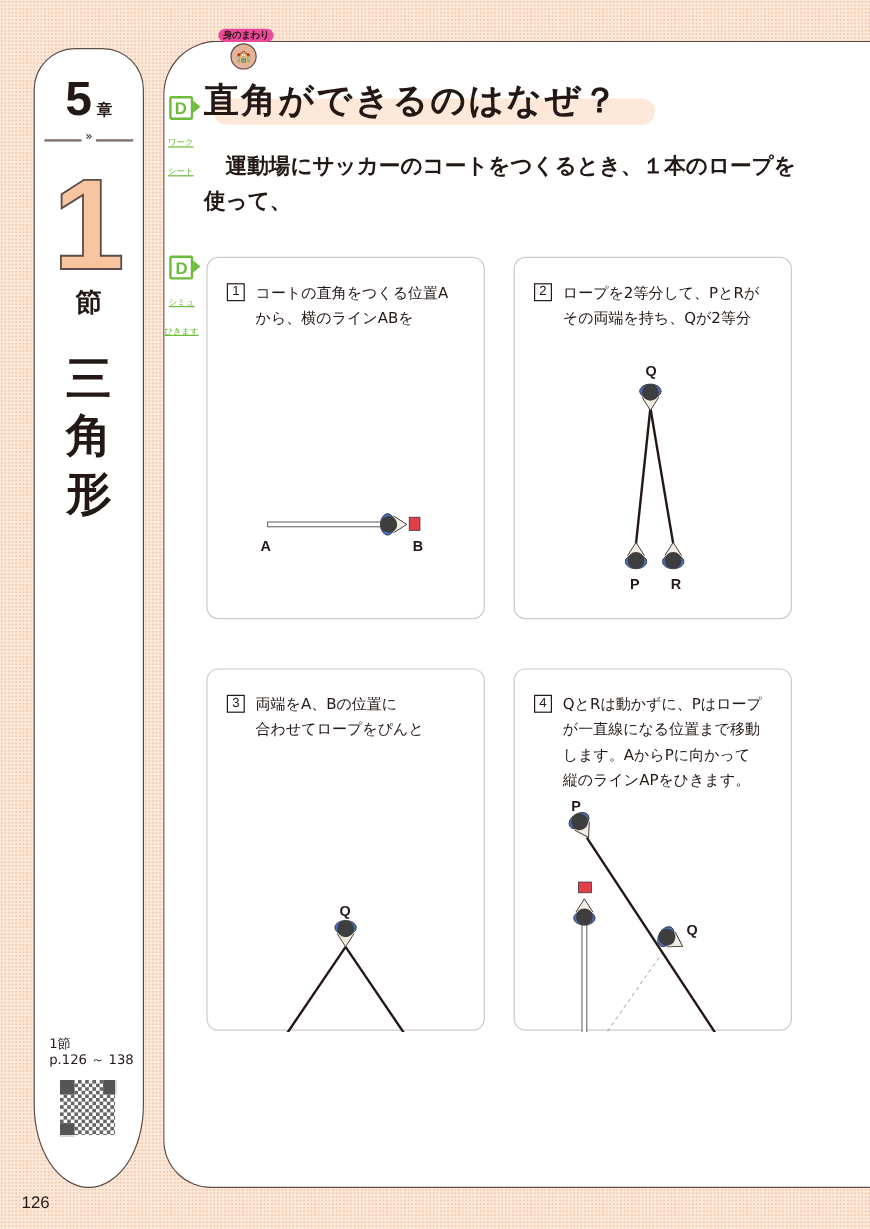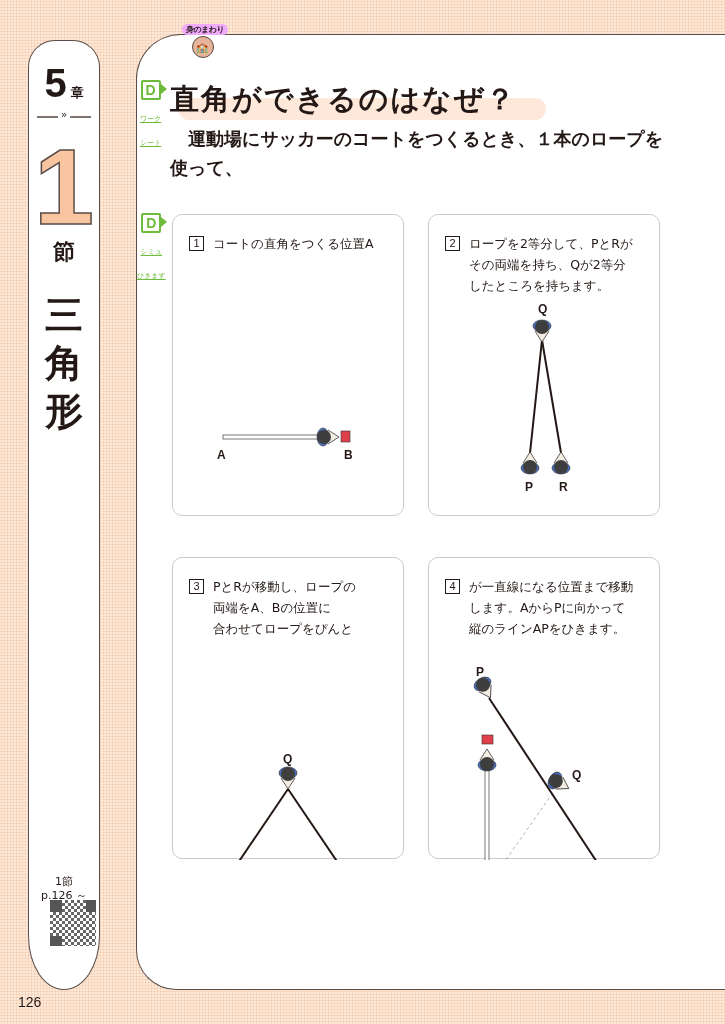--- a/index.html
+++ b/index.html
@@ -9,21 +9,21 @@
     font-family: "DejaVu Sans", "Liberation Sans", sans-serif;
     color: #231815;
     background-color: #fbe9dc;
     background-image:
       radial-gradient(#f5c9a8 0.9px, transparent 1.1px);
     background-size: 3px 3px;
   }
 
   
   .sidebar {
-    position: absolute; left: 28px; top: 40px; width: 72px; height: 950px;
+    position: absolute; left: 28px; top: 40px; width: 92px; height: 950px;
     background: #fff;
     border: 1.2px solid #5a4c47;
     border-radius: 45px 45px 60px 60px / 45px 45px 90px 90px;
   }
   .chapter {
     position: absolute; top: 22px; left: 0; width: 100%;
     text-align: center;
   }
   .chapter .num { font-family: "Liberation Sans", sans-serif; font-weight: 700; font-size: 40px; line-height: 1; }
   .chapter .unit { font-size: 13px; font-weight: 700; margin-left: 4px; }
@@ -43,22 +43,22 @@
   }
   .section-unit {
     position: absolute; top: 196px; left: 0; width: 100%; text-align: center;
     font-size: 22px; font-weight: 700;
   }
   .section-title {
     position: absolute; top: 250px; left: 0; width: 100%; text-align: center;
     font-size: 38px; font-weight: 700; line-height: 48px;
   }
   .section-ref {
-    position: absolute; top: 822px; left: 0; width: 100%; text-align: center;
-    font-size: 11px; line-height: 14px; margin-top: 12px;
+    position: absolute; top: 822px; left: 12px; width: 100%; 
+    font-size: 11px; line-height: 14px;
   }
   .qr {
     position: absolute; top: 858px; left: 20px; width: 48px; height: 48px;
     background:
       linear-gradient(#555 0 0) 0 0/12px 12px no-repeat,
       linear-gradient(#555 0 0) 36px 0/12px 12px no-repeat,
       linear-gradient(#555 0 0) 0 36px/12px 12px no-repeat,
       repeating-conic-gradient(#666 0 25%, #fff 0 50%) 0 0/6px 6px;
     border: 1px solid #fff;
   }
@@ -79,41 +79,41 @@
   }
   .badge-circle {
     position: absolute; left: 192px; top: 36px; width: 22px; height: 22px;
     border-radius: 50%; background: #e6b49a; border: 1.2px solid #5a4c47;
     display: flex; align-items: center; justify-content: center;
     font-size: 10px;
   }
   .badge-label {
     position: absolute; left: 182px; top: 24px; width: 46px; text-align: center;
     font-size: 8px; font-weight: 700; letter-spacing: -0.5px;
-    background: #f0abfc; border-radius: 6px;
+    background: #ec4899; border-radius: 6px;
   }
 
   .dtag {
     position: absolute; text-align: center; color: #6dbb3a;
   }
   .dtag .d {
     display: inline-block; width: 20px; height: 20px; border: 2px solid #6dbb3a;
     font-family: "Liberation Sans", sans-serif; font-weight: 700; font-size: 14px; line-height: 16px;
     border-radius: 2px; position: relative;
   }
   .dtag .d::after {
     content: ""; position: absolute; right: -8px; top: 2px;
     border-left: 6px solid #6dbb3a; border-top: 5px solid transparent; border-bottom: 5px solid transparent;
   }
   .dtag .lbl {
     display: block; font-size: 7px; line-height: 9px; text-decoration: underline;
     margin-top: 15px; white-space: nowrap;
   }
 
-  .title-wrap { position: absolute; left: 170px; top: 80px; text-align: center; }
+  .title-wrap { position: absolute; left: 170px; top: 64px; text-align: center; }
   .title-bg {
     position: absolute; left: 8px; top: 18px; width: 368px; height: 22px;
     background: #fde8d9; border-radius: 11px;
   }
   .title {
     position: relative; font-size: 29px; font-weight: 700; letter-spacing: 2px; white-space: nowrap;
   }
   .intro {
     position: absolute; left: 170px; top: 124px; width: 500px;
     font-size: 18px; line-height: 29px; font-weight: 700;
@@ -194,38 +194,38 @@
       <ellipse cx="0" cy="-7" rx="9" ry="6" fill="#4a6fc0" stroke="#222" stroke-width="0.6"></ellipse>
       <circle cx="0" cy="-6" r="7" fill="#3e3e3e"></circle>
     </g>
   </defs>
 </svg>
 
 <div class="card" style="left:172px; top:214px;">
   <div class="step">
     <span class="n">1</span>
     <div>コートの直角をつくる位置A</div>
+    <div>から、横のラインABを</div>
   </div>
   <svg width="232" height="302">
     <rect x="50" y="220" width="100" height="4" fill="#fff" stroke="#555" stroke-width="0.8"></rect>
     <g transform="translate(157,222) rotate(-90)">
       <use href="#person"></use>
     </g>
     <rect x="168" y="216" width="9" height="11" fill="#e0404a" stroke="#333" stroke-width="0.6"></rect>
     <text class="lbl-pt" x="44" y="244">A</text>
     <text class="lbl-pt" x="171" y="244">B</text>
   </svg>
 </div>
 
 <div class="card" style="left:428px; top:214px;">
   <div class="step">
     <span class="n">2</span>
     <div>ロープを2等分して、PとRが</div>
     <div>その両端を持ち、Qが2等分</div>
-    <div>したところを持ちます。</div>
   </div>
   <svg width="232" height="302">
     <line x1="113" y1="125" x2="101" y2="238" stroke="#231815" stroke-width="2"></line>
     <line x1="113" y1="125" x2="132" y2="238" stroke="#231815" stroke-width="2"></line>
     <g transform="translate(113,118) rotate(0)">
         <use href="#person"></use>
       </g>
     <g transform="translate(101,246) rotate(180)">
         <use href="#person"></use>
       </g>
@@ -234,21 +234,20 @@
       </g>
     <text class="lbl-pt" x="109" y="98">Q</text>
     <text class="lbl-pt" x="96" y="276">P</text>
     <text class="lbl-pt" x="130" y="276">R</text>
   </svg>
 </div>
 
 <div class="card" style="left:172px; top:557px;">
   <div class="step">
     <span class="n">3</span>
-    <div>PとRが移動し、ロープの</div>
     <div>両端をA、Bの位置に</div>
     <div>合わせてロープをぴんと</div>
   </div>
   <svg width="232" height="302">
     <rect x="50" y="325" width="130" height="4" fill="#fff" stroke="#555" stroke-width="0.8" transform="translate(0,-0)"></rect>
     <rect x="50" y="325" width="130" height="4" fill="none"></rect>
     <rect x="52" y="325" width="126" height="4" fill="#fff" stroke="#555" stroke-width="0.8" transform="translate(0,-0)" style="display:none"></rect>
     <rect x="52" y="324" width="128" height="4" fill="#fff" stroke="#555" stroke-width="0.8" transform="translate(0,-0)"></rect>
     <line x1="115" y1="231" x2="50" y2="327" stroke="#231815" stroke-width="2"></line>
     <line x1="115" y1="231" x2="180" y2="327" stroke="#231815" stroke-width="2"></line>
@@ -265,20 +264,21 @@
     <text class="lbl-pt" x="43" y="320">P</text>
     <text class="lbl-pt" x="178" y="320">R</text>
     <text class="lbl-pt" x="54" y="349">A</text>
     <text class="lbl-pt" x="166" y="349">B</text>
   </svg>
 </div>
 
 <div class="card" style="left:428px; top:557px;">
   <div class="step">
     <span class="n">4</span>
+    <div>QとRは動かずに、Pはロープ</div>
     <div>が一直線になる位置まで移動</div>
     <div>します。AからPに向かって</div>
     <div>縦のラインAPをひきます。</div>
   </div>
   <svg width="232" height="302">
 
     <rect x="56" y="204" width="4" height="126" fill="#fff" stroke="#555" stroke-width="0.8"></rect>
 
     <rect x="56" y="326" width="128" height="4" fill="#fff" stroke="#555" stroke-width="0.8"></rect>
 

